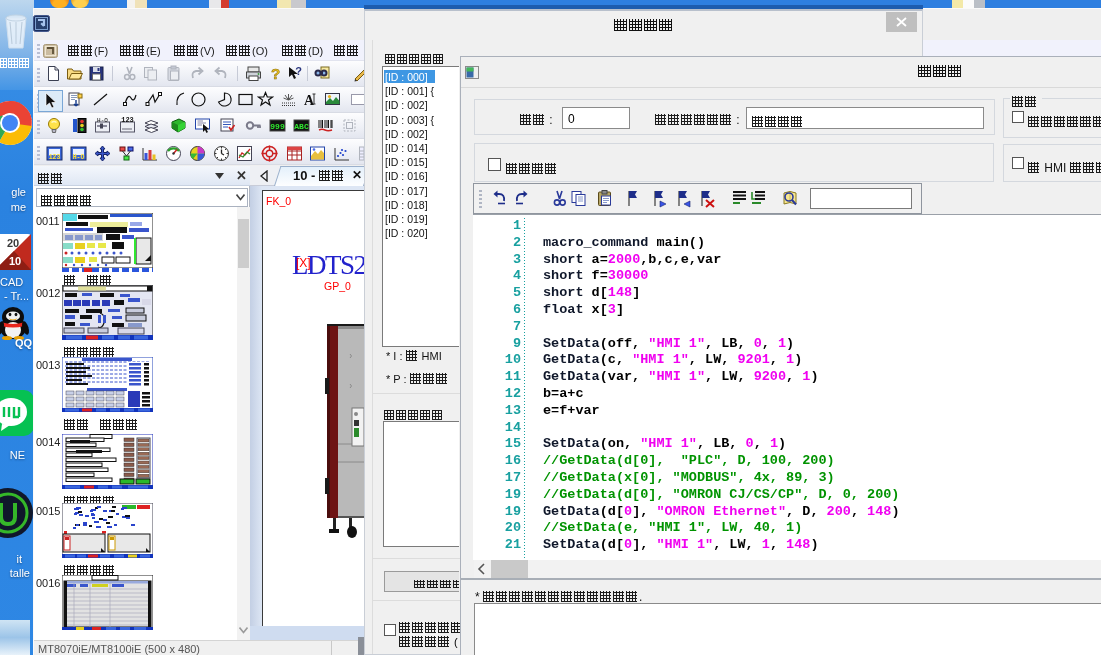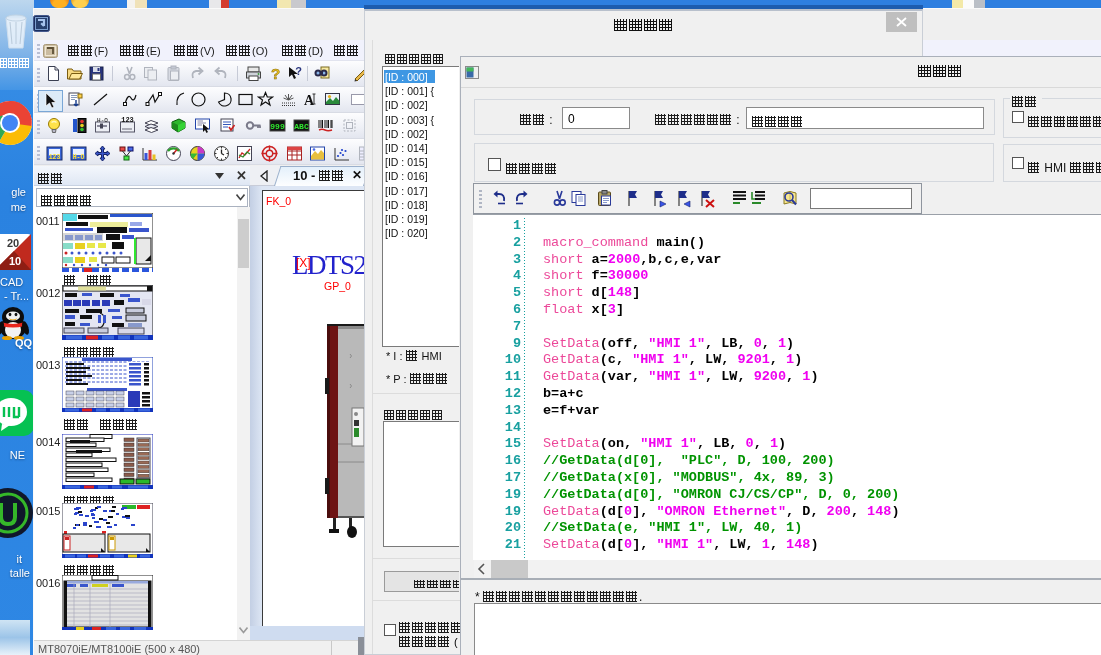--- a/index.html
+++ b/index.html
@@ -841,21 +841,21 @@
   </svg>
 <svg class="a" style="left:781px;top:189px" width="19" height="19" viewBox="0 0 19 19">
     <path d="M3 4 Q9 1 15 4 L15 15 Q9 12 3 15 Z" fill="#f7e690" stroke="#8a7a20"></path>
     <path d="M9 3.5 L9 13" stroke="#c8b860"></path>
     <circle cx="8" cy="8" r="4" fill="none" stroke="#2a3a9a" stroke-width="1.6"></circle>
     <path d="M11 11 L15 15.5" stroke="#2a3a9a" stroke-width="2"></path>
   </svg>
 <div class="a" style="left:810px;top:188px;width:102px;height:21px;background:#fff;border:1px solid #7a7a7a"></div>
 <div class="a" style="left:473px;top:214px;width:628px;height:346px;background:#fff;border-top:1px solid #9aa0a8"></div>
 <div class="a" style="left:524px;top:216px;width:1px;height:342px;background:repeating-linear-gradient(0deg,#18a0a0 0 1px,rgba(0,0,0,0) 1px 3px)"></div>
-<style>.cl{height:16.8px;white-space:pre}.ln{display:inline-block;width:44px;text-align:right;color:#18a0a0}.ct{padding-left:22px}.cl s{text-decoration:none}.cl .k{color:#ec4899;font-weight:normal}.cl .m{color:#f000f0}.cl .c{color:#009300}.cl .p{color:#000}</style>
+<style>.cl{height:16.8px;white-space:pre}.ln{display:inline-block;width:44px;text-align:right;color:#18a0a0}.ct{padding-left:22px}.cl s{text-decoration:none}.cl .k{color:#0f172a;font-weight:bold}.cl .m{color:#f000f0}.cl .c{color:#009300}.cl .p{color:#000}</style>
 <div class="a" style="left:477px;top:218px;width:620px;height:340px;overflow:hidden;font-family:'Liberation Mono',monospace;font-size:13.5px;font-weight:bold;line-height:16.8px">
     <div class="cl"><span class="ln">1</span><span class="ct"></span></div>
     <div class="cl"><span class="ln">2</span><span class="ct"><s class="k">macro_command</s><s class="p"> main()</s></span></div>
     <div class="cl"><span class="ln">3</span><span class="ct"><s class="k">short</s><s class="p"> a=</s><s class="m">2000</s><s class="p">,b,c,e,var</s></span></div>
     <div class="cl"><span class="ln">4</span><span class="ct"><s class="k">short</s><s class="p"> f=</s><s class="m">30000</s></span></div>
     <div class="cl"><span class="ln">5</span><span class="ct"><s class="k">short</s><s class="p"> d[</s><s class="m">148</s><s class="p">]</s></span></div>
     <div class="cl"><span class="ln">6</span><span class="ct"><s class="k">float</s><s class="p"> x[</s><s class="m">3</s><s class="p">]</s></span></div>
     <div class="cl"><span class="ln">7</span><span class="ct"></span></div>
     <div class="cl"><span class="ln">9</span><span class="ct"><s class="k">SetData</s><s class="p">(off, </s><s class="m">"HMI 1"</s><s class="p">, LB, </s><s class="m">0</s><s class="p">, </s><s class="m">1</s><s class="p">)</s></span></div>
     <div class="cl"><span class="ln">10</span><span class="ct"><s class="k">GetData</s><s class="p">(c, </s><s class="m">"HMI 1"</s><s class="p">, LW, </s><s class="m">9201</s><s class="p">, </s><s class="m">1</s><s class="p">)</s></span></div>

